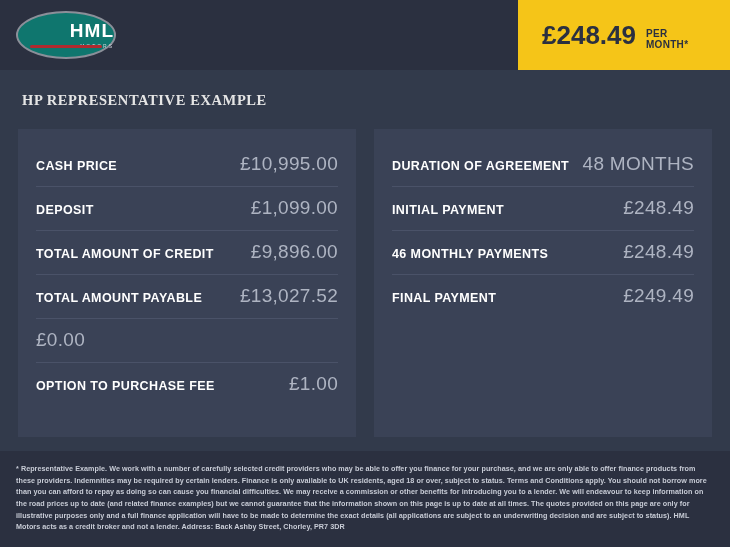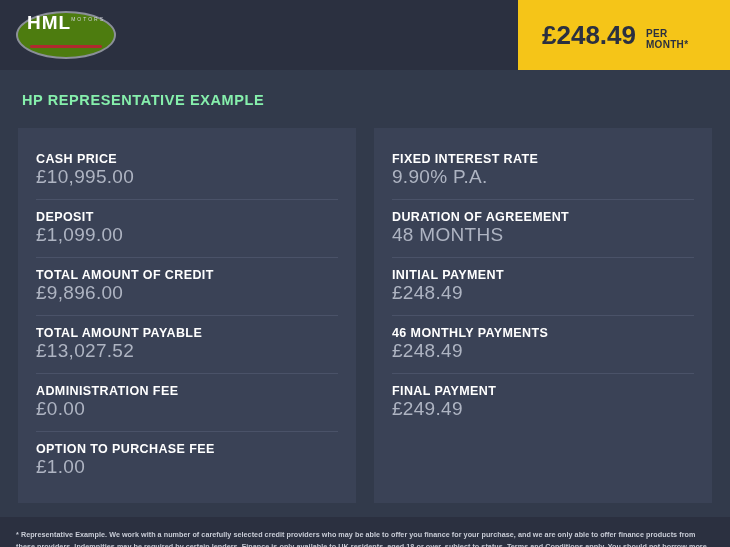--- a/index.html
+++ b/index.html
@@ -30,25 +30,25 @@
   }
   .logo-wrap {
     display: flex;
     align-items: center;
     padding-left: 16px;
   }
   .logo {
     width: 100px;
     height: 48px;
     border-radius: 50%;
-    background: #4d7c0f;
+    background: #0f766e;
     border: 2px solid #8b8f99;
     display: flex;
-    flex-direction: row;
-    align-items: flex-start;
+    flex-direction: column;
+    align-items: flex-end;
     justify-content: center;
     position: relative;
   }
   .logo .logo-text {
     font-size: 19px;
     font-weight: bold;
     color: #ffffff;
     letter-spacing: 1px;
     line-height: 1;
   }
@@ -91,22 +91,23 @@
     padding-top: 7px;
   }
 
   
   .title-bar {
     padding: 22px 0 10px 22px;
   }
   .title {
     font-size: 14.5px;
     font-weight: bold;
-    color: #86efac;
+    color: #e5e5e5;
     letter-spacing: 0.6px;
+    font-family: Liberation Serif, serif;
   }
 
   
   .panels {
     flex: 1 1 auto;
     display: flex;
     gap: 18px;
     padding: 10px 18px 0 18px;
   }
   .panel {
@@ -116,21 +117,20 @@
     display: flex;
     flex-direction: column;
     justify-content: flex-start;
   }
   .row {
     display: flex;
     align-items: baseline;
     justify-content: space-between;
     padding: 10px 0 11px 0;
     border-bottom: 1px solid #4a5268;
-    flex-direction: column;
   }
   .row:last-child { border-bottom: none; }
   .row-label {
     font-size: 12.5px;
     font-weight: bold;
     color: #ffffff;
     letter-spacing: 0.4px;
   }
   .row-value {
     font-size: 19px;
@@ -191,35 +191,30 @@
       </div>
       <div class="row">
         <span class="row-label">TOTAL AMOUNT OF CREDIT</span>
         <span class="row-value">£9,896.00</span>
       </div>
       <div class="row">
         <span class="row-label">TOTAL AMOUNT PAYABLE</span>
         <span class="row-value">£13,027.52</span>
       </div>
       <div class="row">
-        <span class="row-label">ADMINISTRATION FEE</span>
         <span class="row-value">£0.00</span>
       </div>
       <div class="row">
         <span class="row-label">OPTION TO PURCHASE FEE</span>
         <span class="row-value">£1.00</span>
       </div>
     </div>
 
     <div class="panel">
       <div class="row">
-        <span class="row-label">FIXED INTEREST RATE</span>
-        <span class="row-value">9.90% P.A.</span>
-      </div>
-      <div class="row">
         <span class="row-label">DURATION OF AGREEMENT</span>
         <span class="row-value">48 MONTHS</span>
       </div>
       <div class="row">
         <span class="row-label">INITIAL PAYMENT</span>
         <span class="row-value">£248.49</span>
       </div>
       <div class="row">
         <span class="row-label">46 MONTHLY PAYMENTS</span>
         <span class="row-value">£248.49</span>

